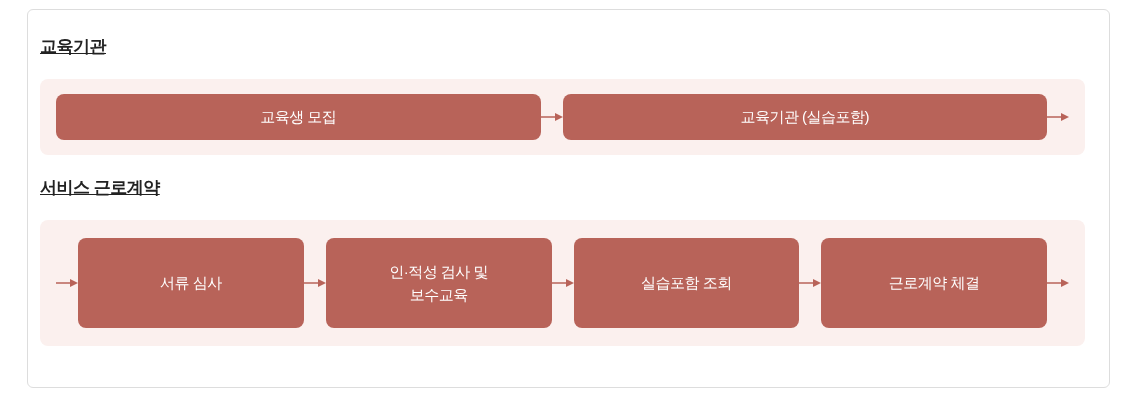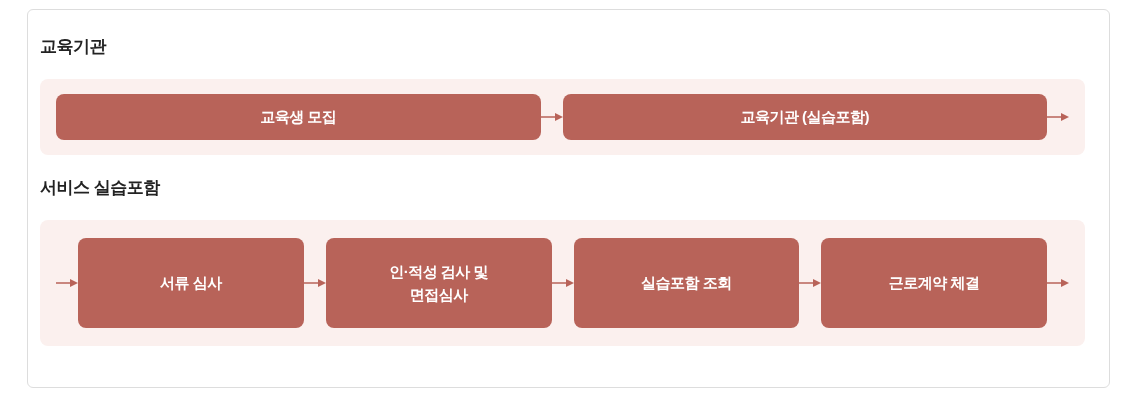--- a/index.html
+++ b/index.html
@@ -31,39 +31,40 @@
     background: #ffffff;
     padding: 24px 24px 42px 12px;
   }
   .section-heading {
     margin: 0 0 20px 0;
     font-size: 17px;
     line-height: 25px;
     font-weight: 700;
     color: var(--heading);
     letter-spacing: -0.5px;
+    text-decoration: underline;
   }
   .band {
     background: var(--band);
     border-radius: 8px;
     display: flex;
     align-items: center;
     padding: 15px 16px;
     margin-bottom: 20px;
   }
   .band.tall { padding: 18px 16px; margin-bottom: 0; }
   .step-box {
     flex: 1 1 0;
     min-width: 0;
     min-height: 46px;
     background: var(--box);
     border-radius: 8px;
     color: var(--box_text);
     font-size: 15px;
-    font-weight: 700;
+    font-weight: 400;
     letter-spacing: -0.5px;
     display: flex;
     align-items: center;
     justify-content: center;
     text-align: center;
     white-space: pre-line;
     line-height: 1.55;
     padding: 4px 6px;
   }
   .band.tall .step-box { min-height: 90px; }
@@ -97,37 +98,37 @@
         <div class="flow-arrow">
           <svg width="22" height="10" viewBox="0 0 22 10">
               <line x1="0" y1="5" x2="15" y2="5" stroke="currentColor" stroke-width="1.5"></line>
               <path d="M22 5 L14 1 L14 9 Z" fill="currentColor"></path>
             </svg>
         </div>
       </div>
     </div>
 
     <div class="section">
-      <h2 class="section-heading">서비스 실습포함</h2>
+      <h2 class="section-heading">서비스 근로계약</h2>
       <div class="band tall">
         <div class="flow-arrow">
           <svg width="22" height="10" viewBox="0 0 22 10">
               <line x1="0" y1="5" x2="15" y2="5" stroke="currentColor" stroke-width="1.5"></line>
               <path d="M22 5 L14 1 L14 9 Z" fill="currentColor"></path>
             </svg>
         </div>
         <div class="step-box">서류 심사</div>
         <div class="flow-arrow">
           <svg width="22" height="10" viewBox="0 0 22 10">
               <line x1="0" y1="5" x2="15" y2="5" stroke="currentColor" stroke-width="1.5"></line>
               <path d="M22 5 L14 1 L14 9 Z" fill="currentColor"></path>
             </svg>
         </div>
         <div class="step-box">인·적성 검사 및
-면접심사</div>
+보수교육</div>
         <div class="flow-arrow">
           <svg width="22" height="10" viewBox="0 0 22 10">
               <line x1="0" y1="5" x2="15" y2="5" stroke="currentColor" stroke-width="1.5"></line>
               <path d="M22 5 L14 1 L14 9 Z" fill="currentColor"></path>
             </svg>
         </div>
         <div class="step-box">실습포함 조회</div>
         <div class="flow-arrow">
           <svg width="22" height="10" viewBox="0 0 22 10">
               <line x1="0" y1="5" x2="15" y2="5" stroke="currentColor" stroke-width="1.5"></line>

